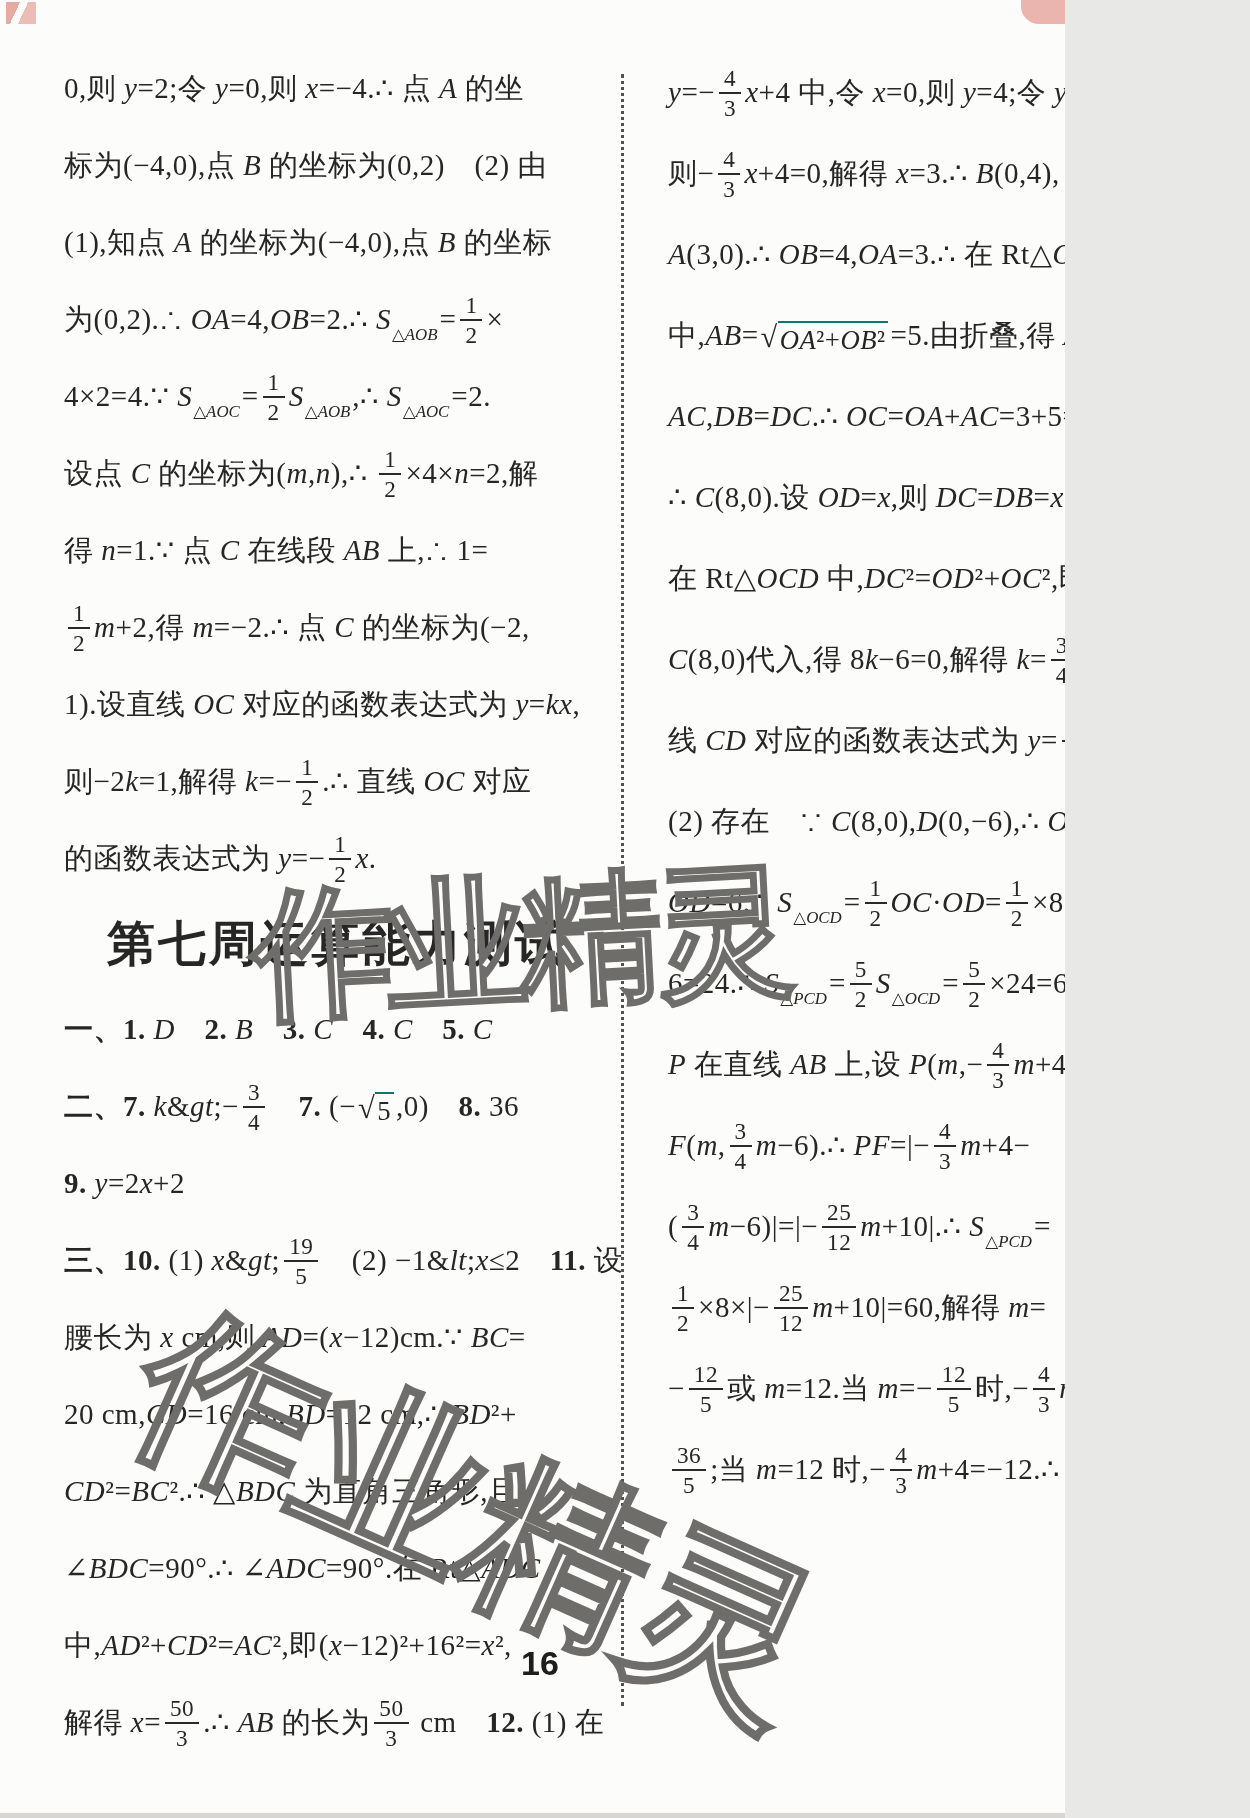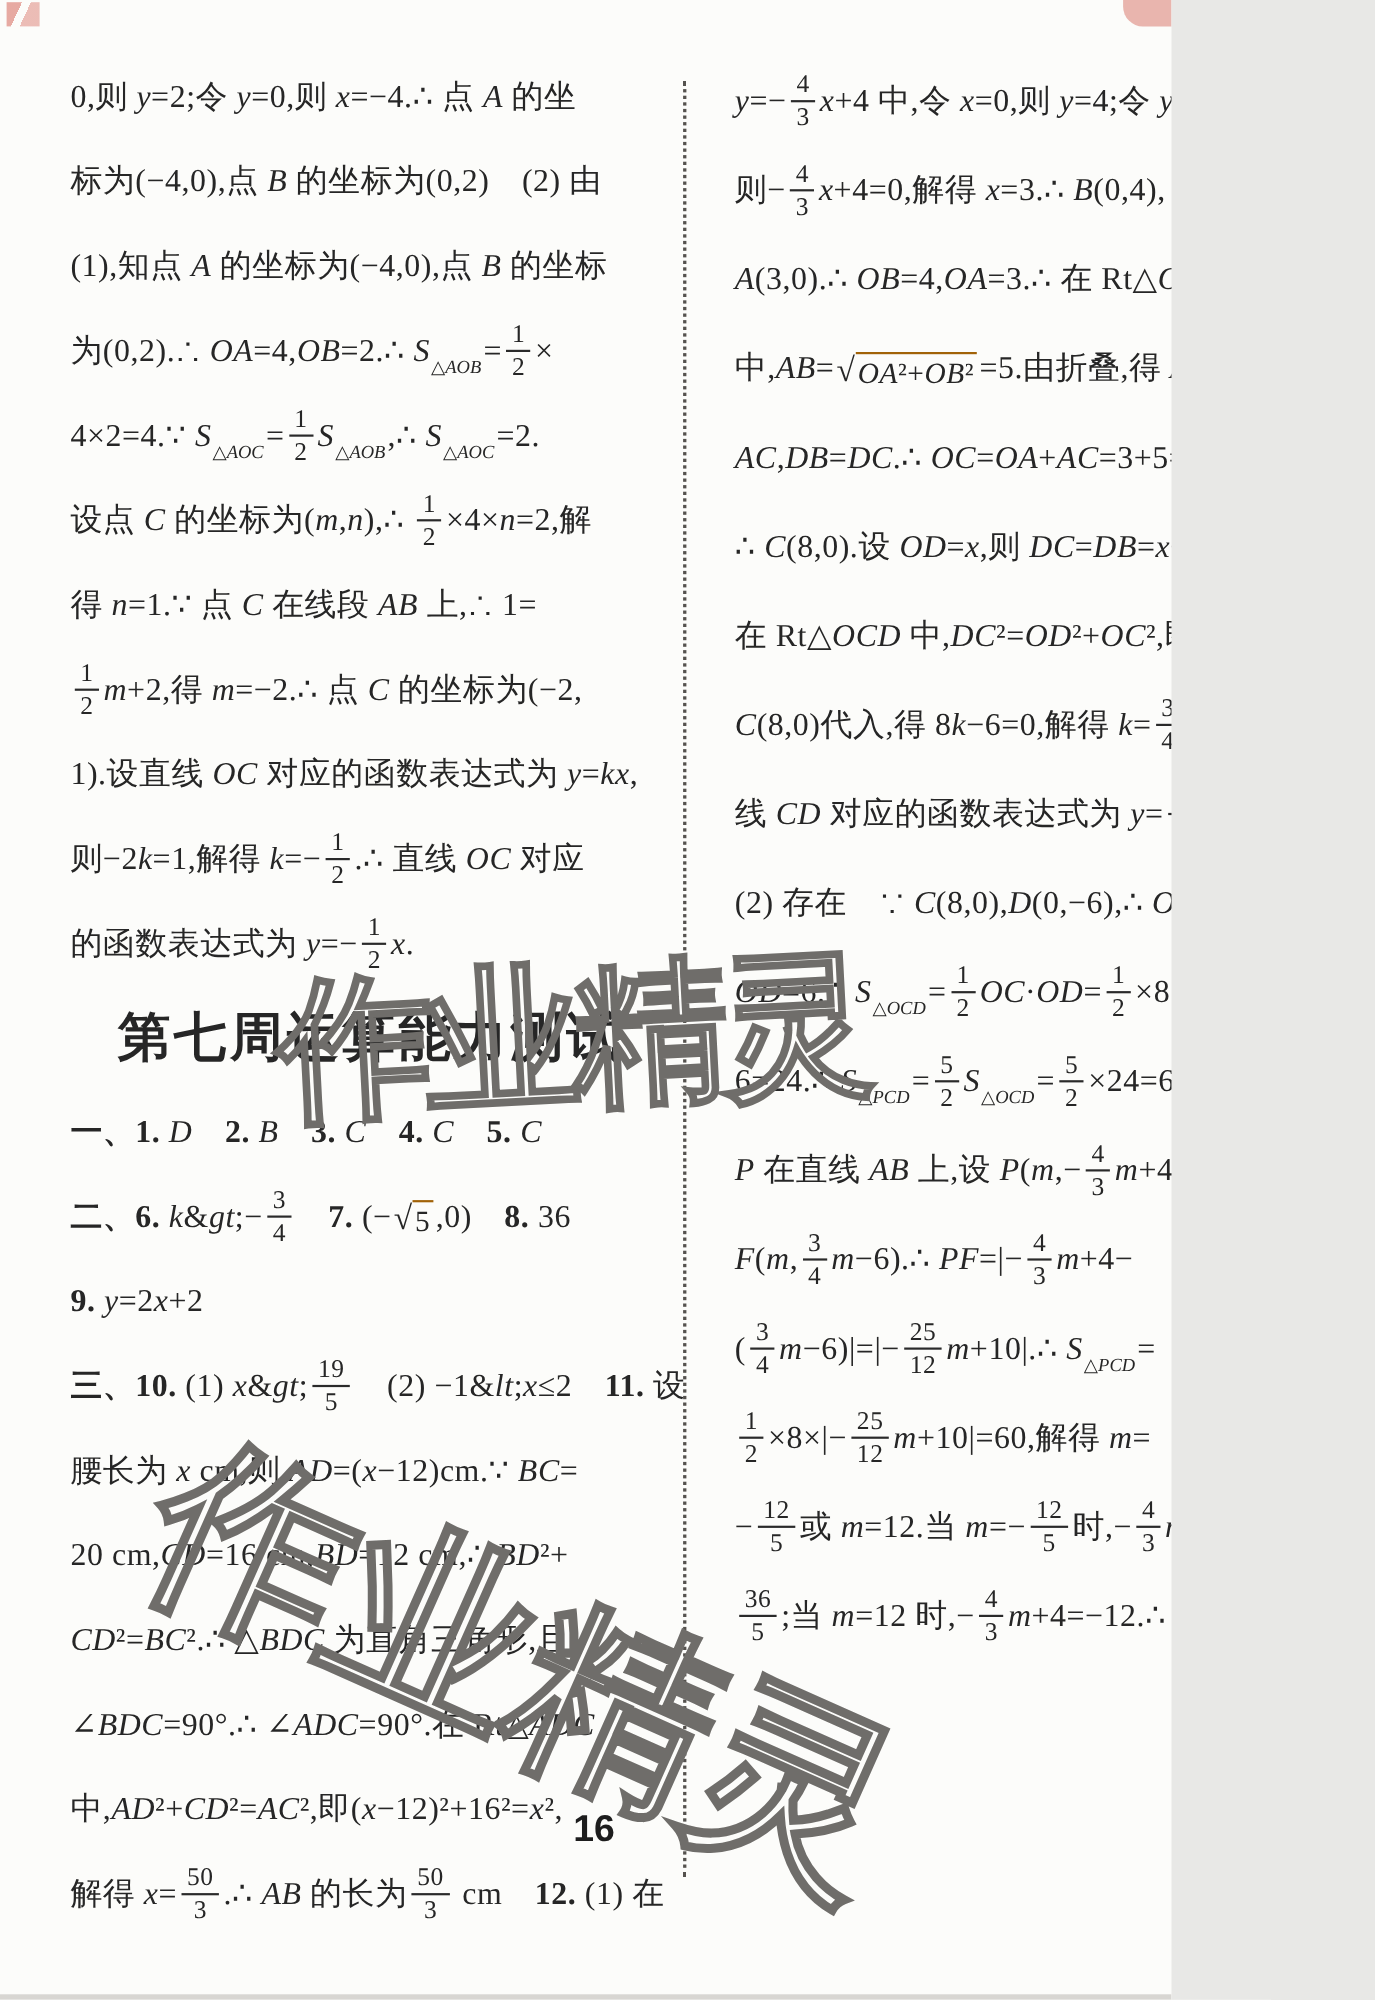--- a/index.html
+++ b/index.html
@@ -34,21 +34,21 @@
   .frac{
     display:inline-flex;flex-direction:column;
     vertical-align:middle;line-height:1.12;
     text-align:center;font-size:0.8em;
     margin:0 4px;position:relative;top:-2px;
   }
   .frac .fn{border-bottom:2px solid #2a2a2a;padding:0 5px 1px 5px;}
   .frac .fd{padding:1px 5px 0 5px;}
   .sqrt{display:inline-flex;align-items:flex-start;vertical-align:middle;line-height:1.25;margin:0 2px;}
   .sqrt .rsign{font-size:1.05em;line-height:1.1;}
-  .sqrt .rbar{border-top:2px solid #a16207;padding:1px 3px 0 2px;font-size:0.92em;line-height:1.2;}
+  .sqrt .rbar{border-top:2px solid #0f766e;padding:1px 3px 0 2px;font-size:0.92em;line-height:1.2;}
   .sub{
     display:inline-block;font-size:0.58em;line-height:1;
     vertical-align:-11px;margin:0 2px 0 1px;letter-spacing:0;
   }
   .divider{
     position:absolute;left:621px;top:74px;height:1632px;width:0;
     border-left:3px dotted #55524e;
   }
   .page-number{
     position:absolute;left:480px;top:1644px;width:120px;
@@ -107,21 +107,21 @@
       <div class="row">则−2<i>k</i>=1,解得 <i>k</i>=−<span class="frac">
           <span class="fn">1</span>
           <span class="fd">2</span>
         </span>.∴ 直线 <i>OC</i> 对应</div>
       <div class="row">的函数表达式为 <i>y</i>=−<span class="frac">
           <span class="fn">1</span>
           <span class="fd">2</span>
         </span><i>x</i>.</div>
       <div class="row header">第七周运算能力测试</div>
       <div class="row"><b>一、1.</b> <i>D</i>　<b>2.</b> <i>B</i>　<b>3.</b> <i>C</i>　<b>4.</b> <i>C</i>　<b>5.</b> <i>C</i></div>
-      <div class="row"><b>二、6.</b> <i>k</i>&amp;<i>gt</i>;−<span class="frac">
+      <div class="row"><b>二、7.</b> <i>k</i>&amp;<i>gt</i>;−<span class="frac">
           <span class="fn">3</span>
           <span class="fd">4</span>
         </span>　<b>7.</b> (−<span class="sqrt">
           <span class="rsign">√</span>
           <span class="rbar">5</span>
         </span>,0)　<b>8.</b> 36</div>
       <div class="row"><b>9.</b> <i>y</i>=2<i>x</i>+2</div>
       <div class="row"><b>三、10.</b> (1) <i>x</i>&amp;<i>gt</i>;<span class="frac">
           <span class="fn">19</span>
           <span class="fd">5</span>

